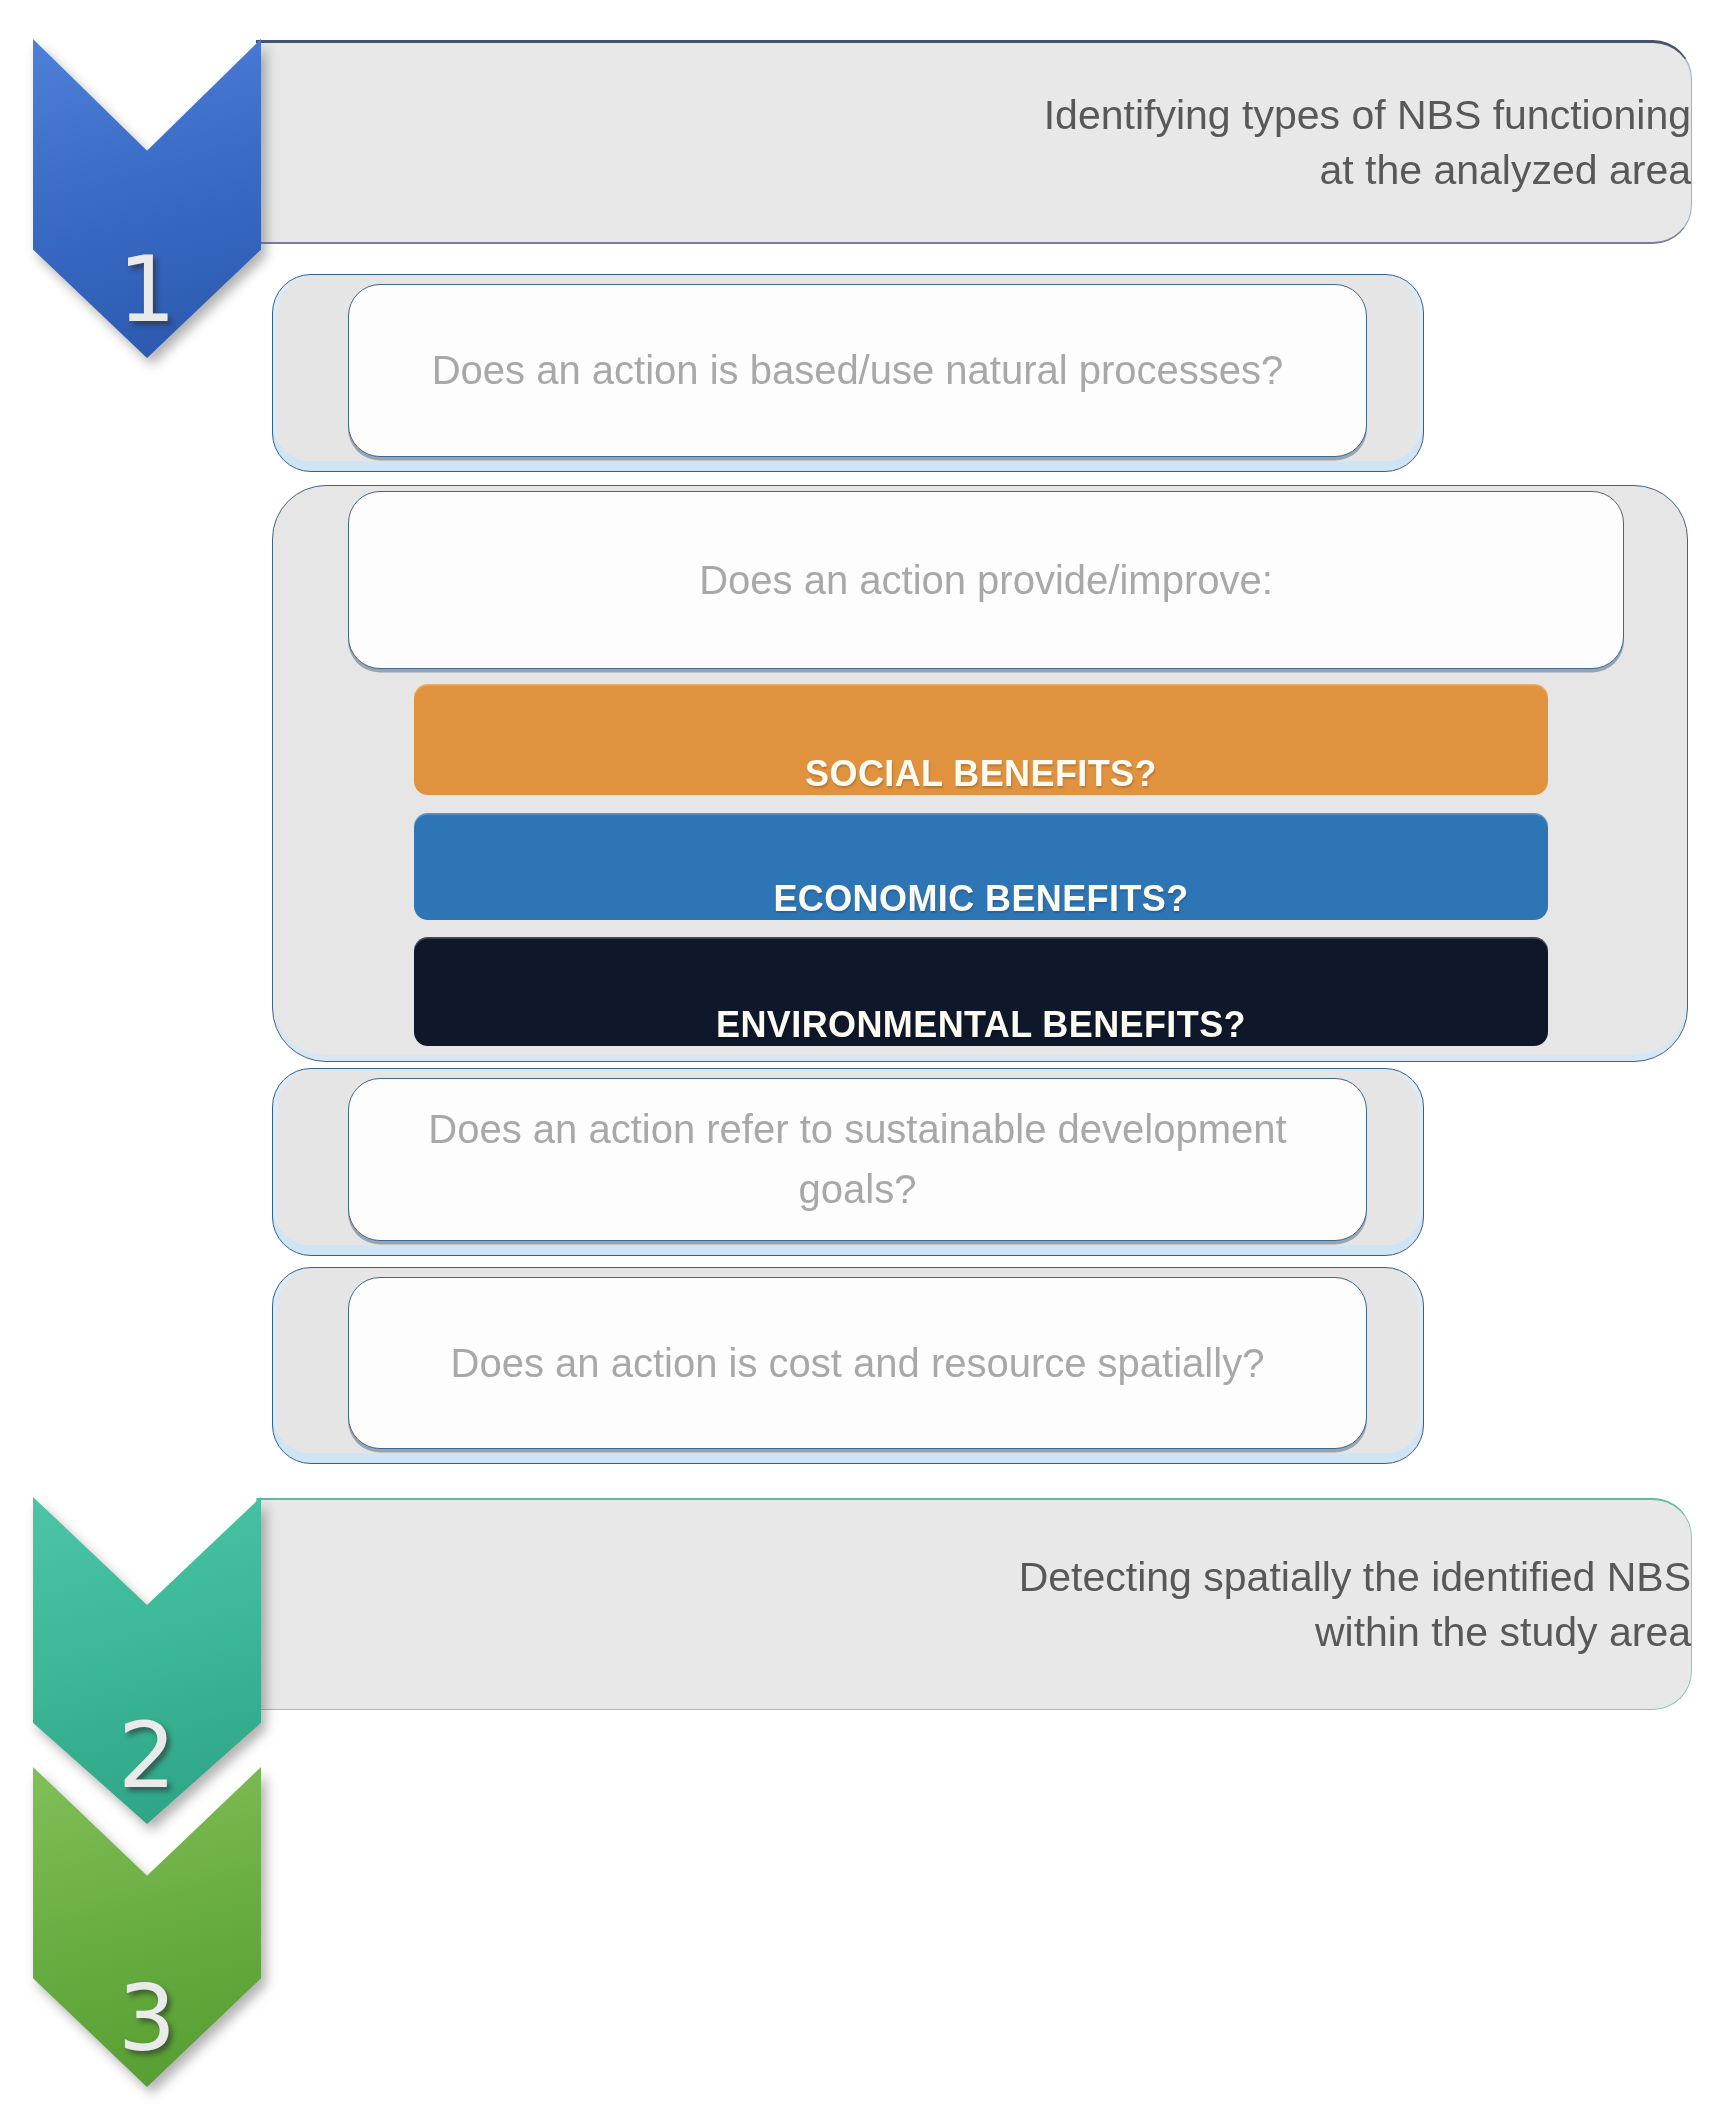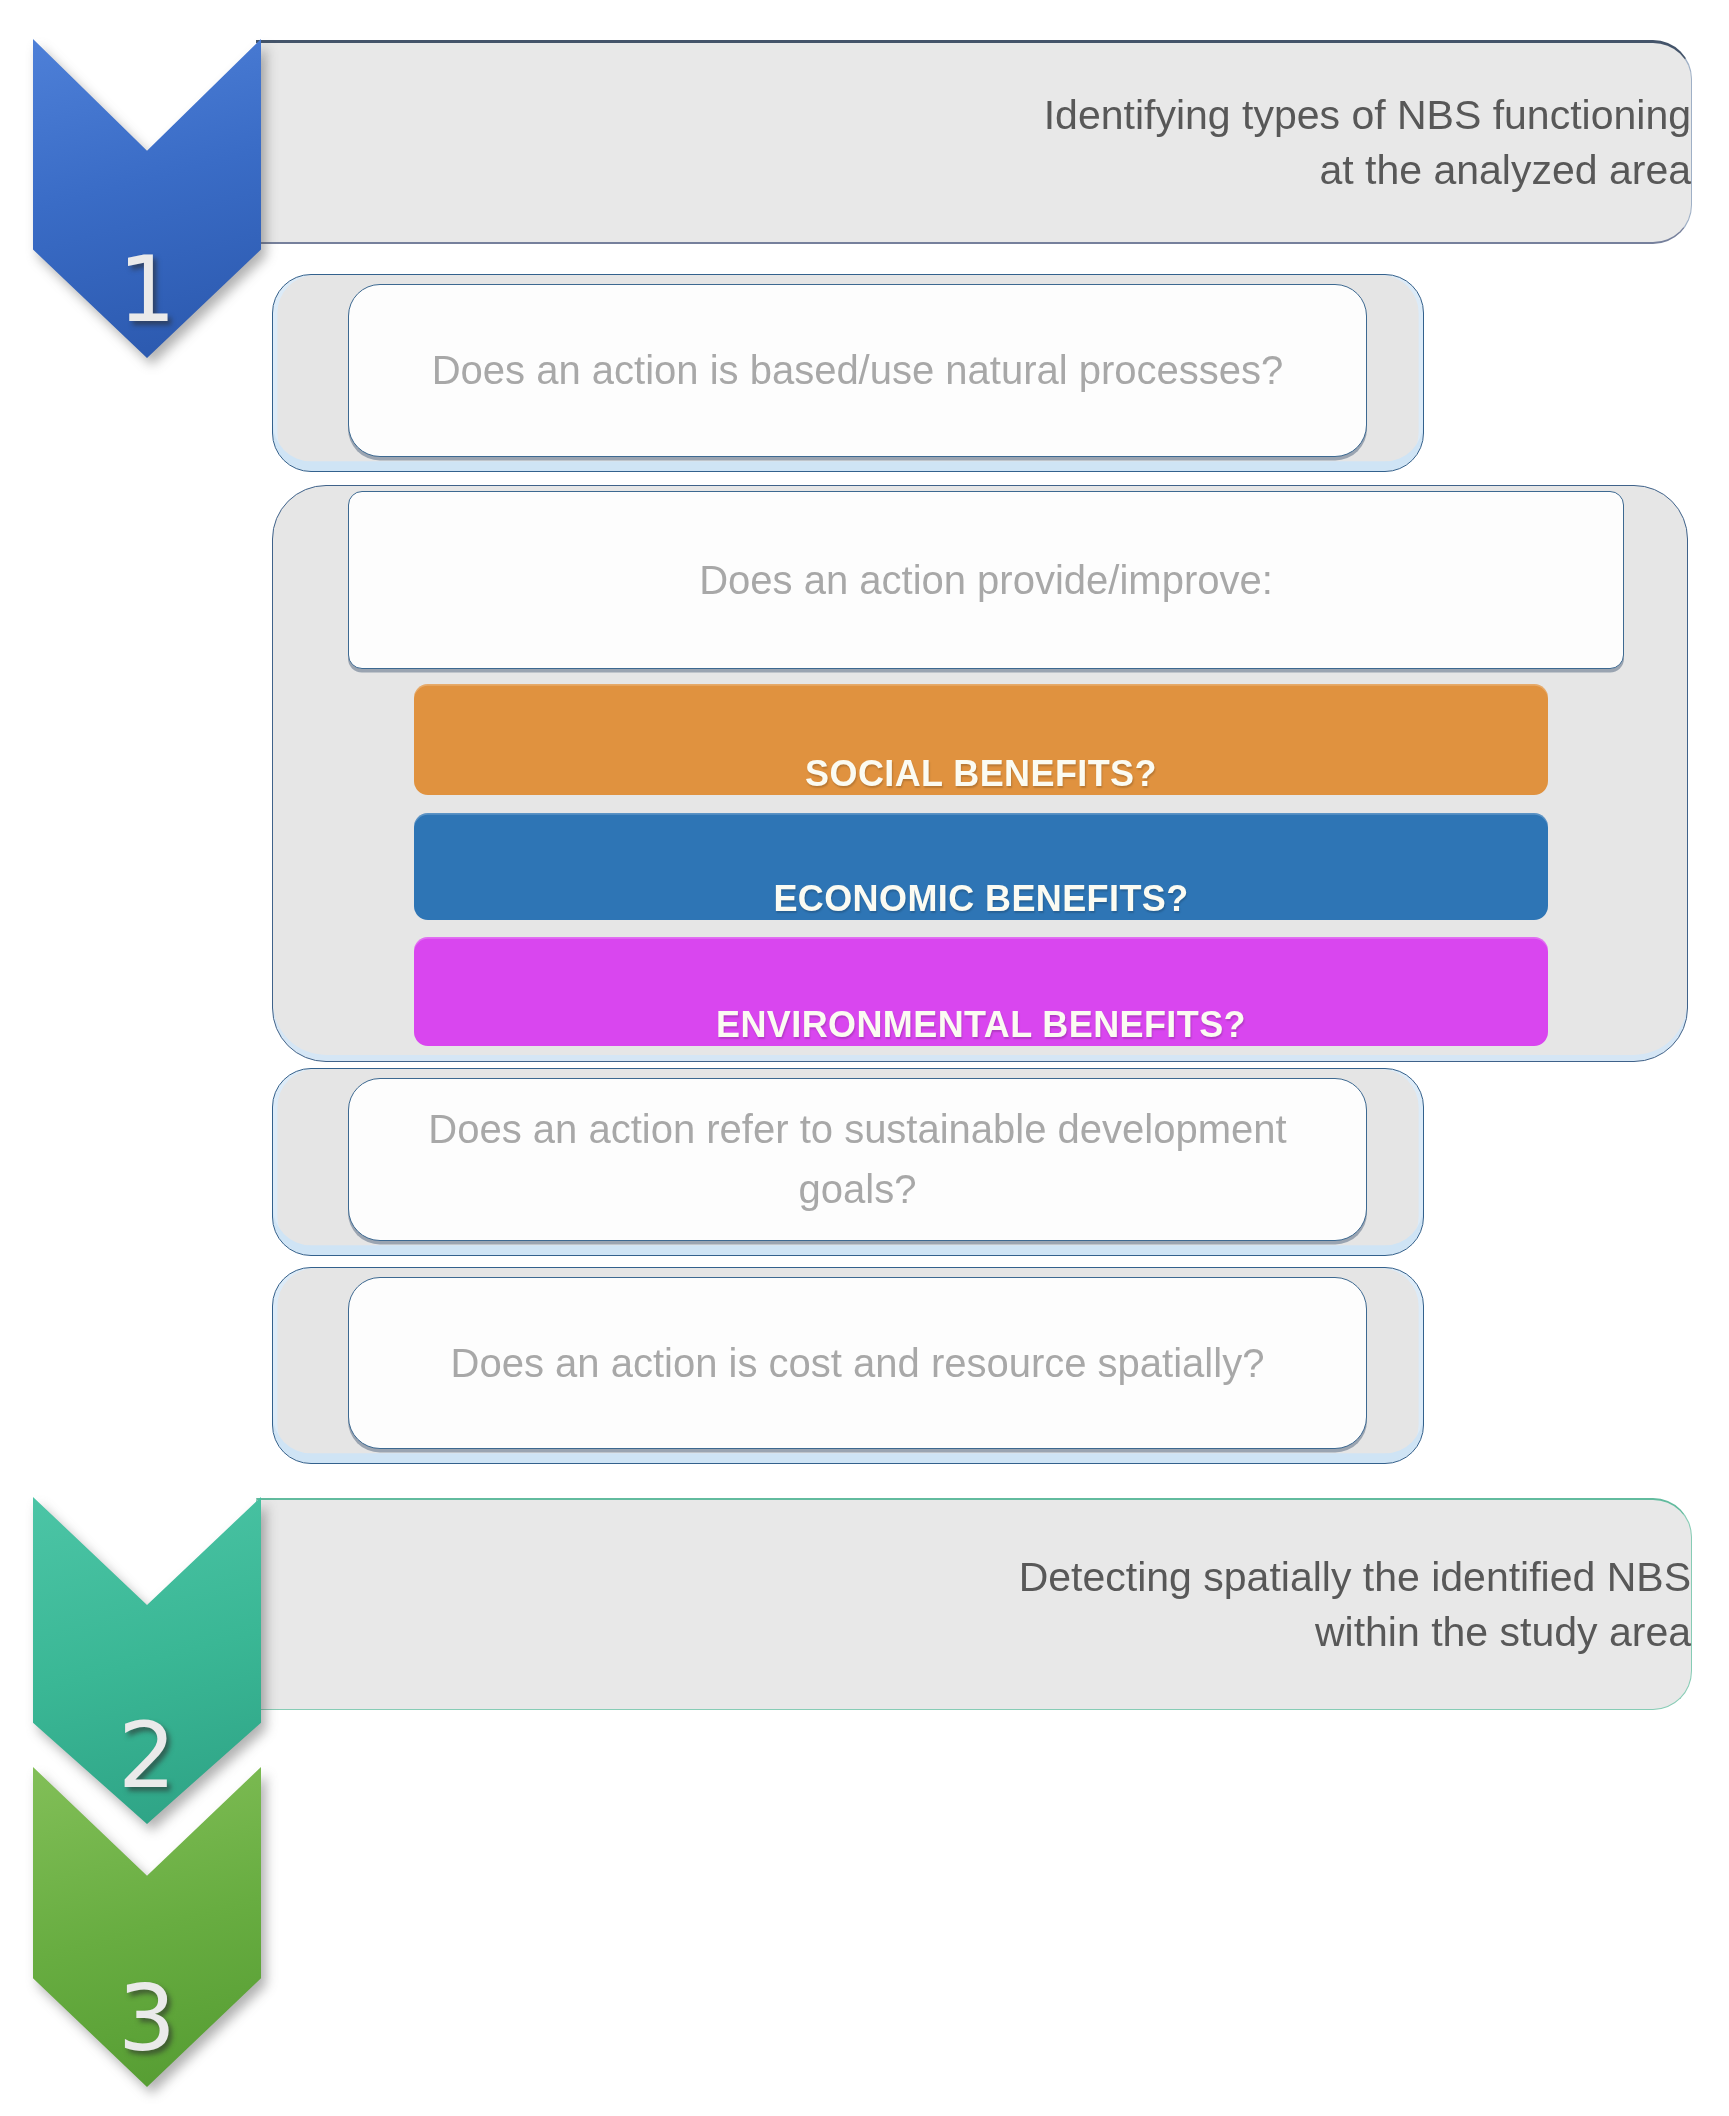--- a/index.html
+++ b/index.html
@@ -74,21 +74,21 @@
   
   .gcontainer{
     position:absolute;left:272px;top:485px;width:1416px;height:577px;
     background:#e6e6e6;
     border:1.8px solid #3f628a;border-radius:54px;
     box-shadow:inset 0 -6.1px 0 #d5e6f5;
     box-sizing:border-box;z-index:1;
   }
   .gcontainer .qinner-c{
     position:absolute;left:75px;right:63px;top:5.3px;height:176px;
-    background:#fdfdfd;border:1.8px solid #3d6991;border-radius:14px;
+    background:#fdfdfd;border:1.8px solid #3d6991;border-radius:32px;
     box-shadow:0 3.5px 0 rgba(61,84,112,.45);
     display:flex;align-items:center;justify-content:center;
     text-align:center;color:#a8a8a8;font-size:40px;
   }
   .bar{
     position:absolute;left:141px;width:1134px;
     border-radius:14px;
     display:flex;align-items:flex-end;justify-content:center;
     color:#fbfbf2;font-weight:bold;font-size:36px;letter-spacing:0.4px;
     text-shadow:0.9px 1.8px 1.8px rgba(0,0,0,.18);
@@ -117,21 +117,21 @@
   <div class="gcontainer">
     <div class="qinner-c">
       <span>Does an action provide/improve:</span>
     </div>
     <div class="bar bar-1" style="background-color: rgb(224, 146, 63);">
       <span>SOCIAL BENEFITS?</span>
     </div>
     <div class="bar bar-2" style="background-color: rgb(46, 117, 181);">
       <span>ECONOMIC BENEFITS?</span>
     </div>
-    <div class="bar bar-3" style="background-color: #d946ef;">
+    <div class="bar bar-3" style="background-color: #0f172a;">
       <span>ENVIRONMENTAL BENEFITS?</span>
     </div>
   </div>
 
   <div class="qbox qbox-3">
     <div class="qinner">
       <span>Does an action refer to sustainable development</span>
       <span>goals?</span>
     </div>
   </div>

